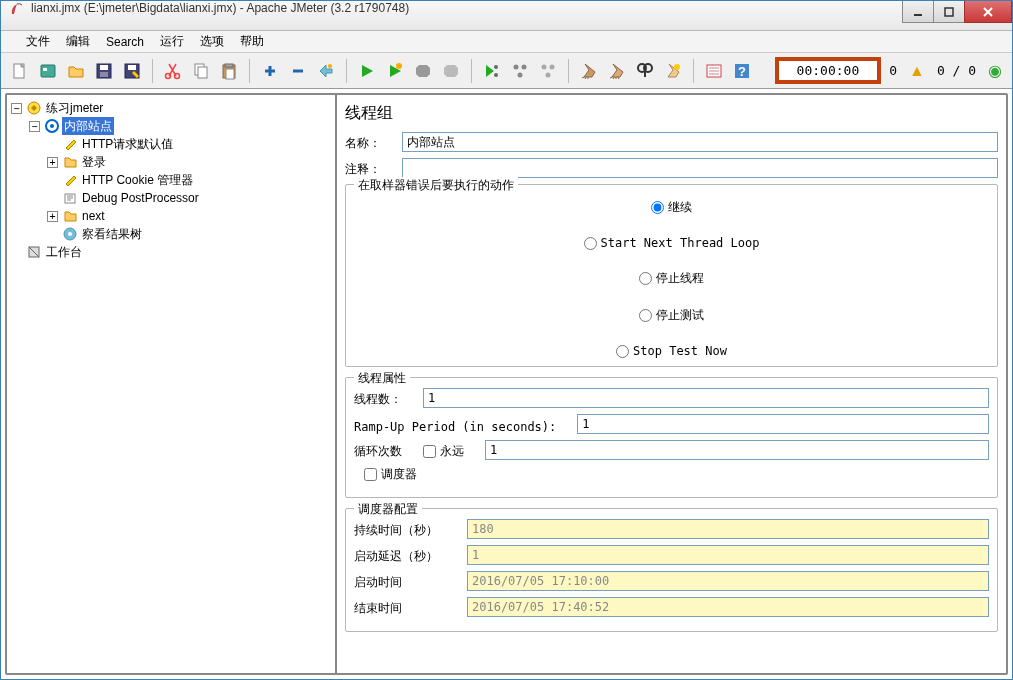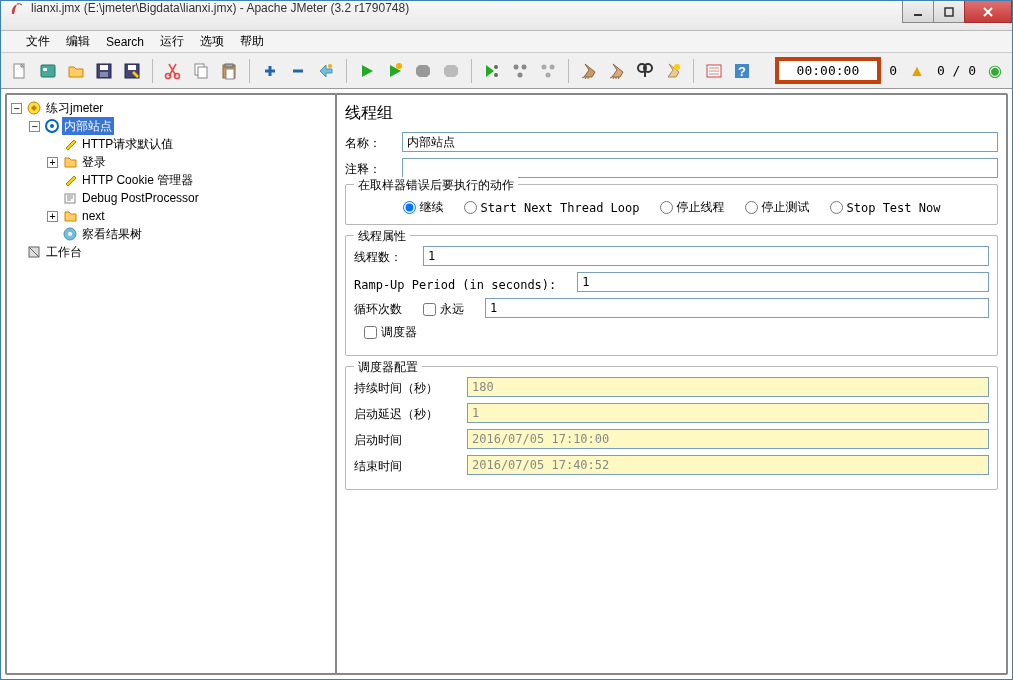--- a/index.html
+++ b/index.html
@@ -33,21 +33,21 @@
 .tree-label { padding: 0 2px; font-family: Liberation Sans, sans-serif; }
 .tree-label.selected { background: #3875d7; color: #fff; }
 .form-panel { flex: 1; display: flex; flex-direction: column; padding: 8px; overflow: auto; }
 .form-title { font-size: 16px; font-family: "SimSun"; margin-bottom: 8px; }
 .field-row { display: flex; align-items: flex-end; margin-bottom: 6px; gap: 21px; }
 .field-label { font-family: "SimSun"; white-space: nowrap; }
 .field-input { flex: 1; border: 1px solid #7a9ebd; padding: 2px 4px; font-size: 12px; font-family: monospace; background: #fff; height: 20px; }
 .field-input[disabled] { background: #fef9c3; color: #888; }
 .fieldset { border: 1px solid #b8b8b8; border-radius: 2px; padding: 10px 8px 8px; margin-bottom: 10px; position: relative; }
 .fieldset-legend { position: absolute; top: -8px; left: 8px; background: #fff; padding: 0 4px; font-family: "SimSun"; }
-.radio-row { display: flex; align-items: center; justify-content: center; gap: 20px; margin-top: 4px; }
+.radio-row { display: flex; align-items: center; justify-content: center; gap: 20px; margin-top: 4px; flex-direction: column; }
 .radio-item { display: flex; align-items: center; gap: 4px; font-family: monospace, "SimSun"; cursor: pointer; }
 .checkbox-item { display: flex; align-items: center; gap: 4px; font-family: monospace, "SimSun"; cursor: pointer; }
 input[type=radio], input[type=checkbox] { margin: 0; }
 .indent { padding-left: 10px; }
 svg { display: block; }
 </style>
 </head>
 <body>
 
 <div class="window">

